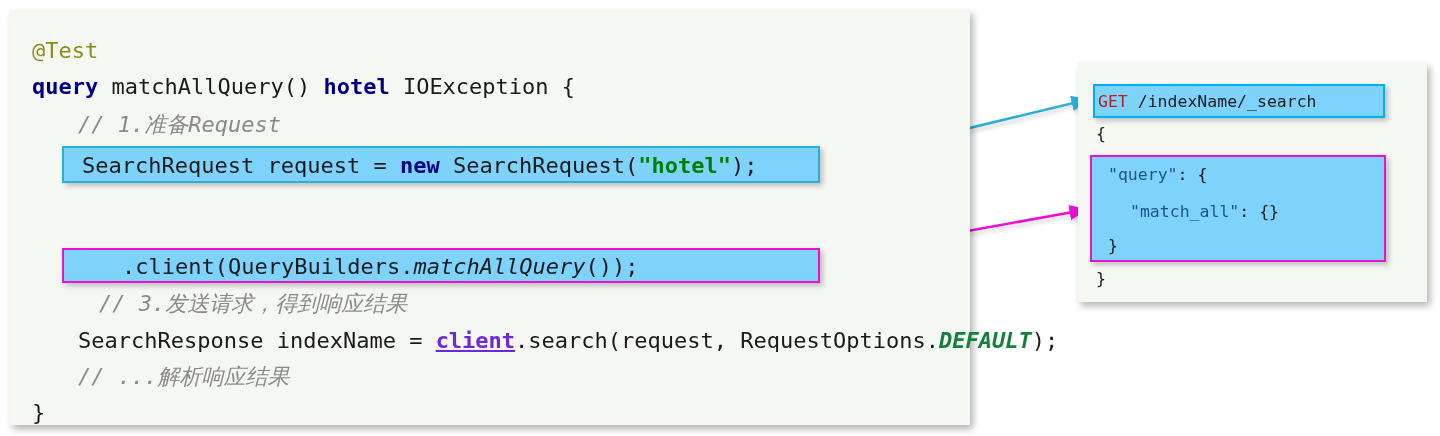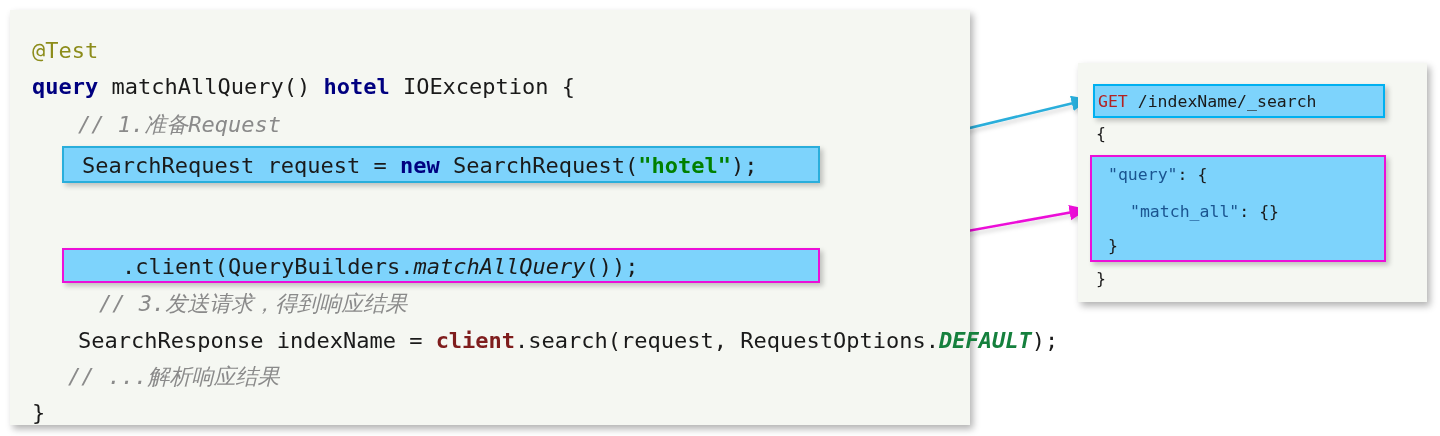--- a/index.html
+++ b/index.html
@@ -58,21 +58,21 @@
   }
   .dl1 { top: 62px; }
   .dl5 { top: 207px; }
 
   
   .tok-annotation { color: #8c8c1a; }
   .tok-keyword    { color: #000080; font-weight: bold; }
   .tok-string     { color: #008000; font-weight: bold; }
   .tok-comment    { color: #8a8a8a; font-style: italic; }
   .tok-static     { color: #15803d; font-weight: bold; font-style: italic; }
-  .tok-field      { color: #7f1d1d; font-weight: bold; }
+  .tok-field      { color: #6d28d9; font-weight: bold; text-decoration: underline; }
   .tok-italic     { font-style: italic; }
   .tok-plain      { color: #1a1a1a; }
   .tok-json-key   { color: #1a5490; }
   .tok-json-punct { color: #1a1a1a; }
   .tok-verb       { color: #b22222; }
 
   
   .hl-box {
     position: absolute;
     box-sizing: border-box;
@@ -141,21 +141,21 @@
 
 
   <div class="hl-box" id="hl-java-query">
     <div class="code" style="left:58px; top:8px;"><span class="tok-plain">.client(QueryBuilders.</span><span class="tok-italic">matchAllQuery</span><span class="tok-plain">());</span></div>
   </div>
 
   <div class="code ln7" style="left:68px;margin-left:21px;"><span class="tok-comment">// 3.发送请求，得到响应结果</span></div>
 
   <div class="code ln8" style="left:68px;"><span class="tok-plain">SearchResponse indexName = </span><span class="tok-field">client</span><span class="tok-plain">.search(request, RequestOptions.</span><span class="tok-static">DEFAULT</span><span class="tok-plain">);</span></div>
 
-  <div class="code ln9" style="left:58px;"><span class="tok-comment">// ...解析响应结果</span></div>
+  <div class="code ln9" style="left:68px;"><span class="tok-comment">// ...解析响应结果</span></div>
 
   <div class="code ln10"><span class="tok-plain">}</span></div>
 </div>
 
 <div class="panel" id="dsl-panel">
 
   <div class="hl-box" id="hl-dsl-get">
     <div class="code" style="left:3px; top:7px;"><span class="tok-verb">GET</span><span class="tok-plain"> /indexName/_search</span></div>
   </div>
 

